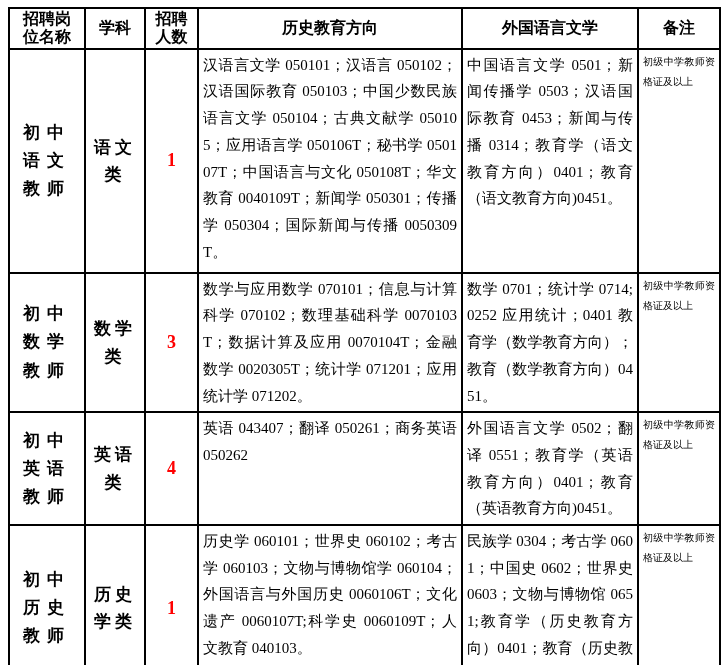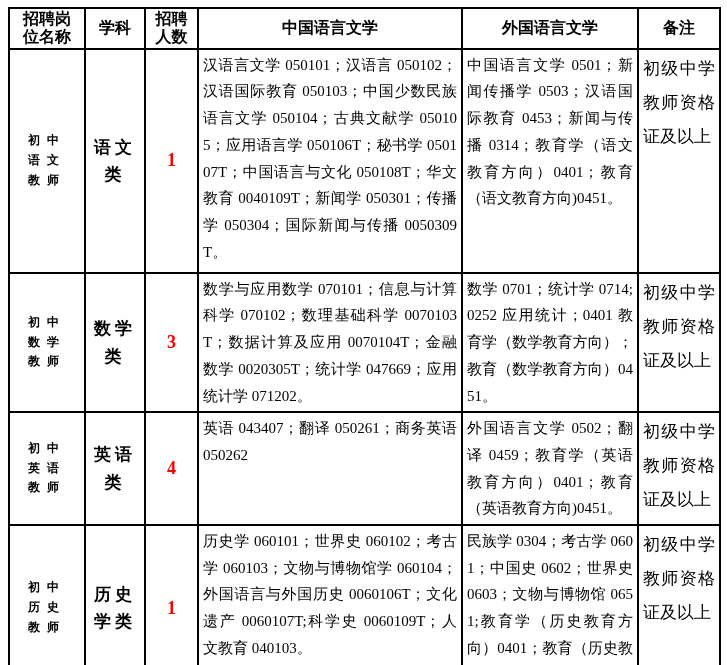--- a/index.html
+++ b/index.html
@@ -33,21 +33,21 @@
     padding: 1px 2px;
   }
   
   tr.r0 { height: 224px; }
   tr.r1 { height: 130px; }
   tr.r2 { height: 110px; }
   tr.r3 { height: 152px; }
   
   td.pos {
     font-weight: bold;
-    font-size: 12px;
+    font-size: 17px;
     text-align: center;
     vertical-align: middle;
     white-space: pre-line;
     letter-spacing: 7px;
     line-height: 1.65;
   }
   
   td.subj {
     font-weight: bold;
     font-size: 17px;
@@ -70,21 +70,21 @@
     font-size: 15px;
     line-height: 1.78;
     text-align: justify;
     text-align-last: left;
     vertical-align: top;
     padding: 3px 6px 2px 7px;
     word-break: break-all;
   }
   
   td.remark {
-    font-size: 17px;
+    font-size: 10px;
     line-height: 2.0;
     text-align: justify;
     text-align-last: left;
     vertical-align: top;
     padding: 5px 6px 2px 8px;
     word-break: break-all;
   }
 </style>
 </head>
 <body>
@@ -99,21 +99,21 @@
       <col style="width:176px">
       <col style="width:82px">
     </colgroup>
     <thead>
       <tr class="hdr">
         <th>招聘岗
 位名称</th>
         <th>学科</th>
         <th>招聘
 人数</th>
-        <th>中国语言文学</th>
+        <th>历史教育方向</th>
         <th>外国语言文学</th>
         <th>备注</th>
       </tr>
     </thead>
     <tbody>
       <tr class="r0">
         <td class="pos">初中
 语文
 教师</td>
         <td class="subj">语文
@@ -123,33 +123,33 @@
         <td class="major">中国语言文学 0501；新闻传播学 0503；汉语国际教育 0453；新闻与传播 0314；教育学（语文教育方向）0401；教育（语文教育方向)0451。</td>
         <td class="remark">初级中学教师资格证及以上</td>
       </tr>
       <tr class="r1">
         <td class="pos">初中
 数学
 教师</td>
         <td class="subj">数学
 类</td>
         <td class="count">3</td>
-        <td class="major">数学与应用数学 070101；信息与计算科学 070102；数理基础科学 0070103T；数据计算及应用 0070104T；金融数学 0020305T；统计学 047669；应用统计学 071202。</td>
+        <td class="major">数学与应用数学 070101；信息与计算科学 070102；数理基础科学 0070103T；数据计算及应用 0070104T；金融数学 0020305T；统计学 071201；应用统计学 071202。</td>
         <td class="major">数学 0701；统计学 0714;0252 应用统计；0401 教育学（数学教育方向）；教育（数学教育方向）0451。</td>
         <td class="remark">初级中学教师资格证及以上</td>
       </tr>
       <tr class="r2">
         <td class="pos">初中
 英语
 教师</td>
         <td class="subj">英语
 类</td>
         <td class="count">4</td>
         <td class="major">英语 043407；翻译 050261；商务英语 050262</td>
-        <td class="major">外国语言文学 0502；翻译 0459；教育学（英语教育方向）0401；教育（英语教育方向)0451。</td>
+        <td class="major">外国语言文学 0502；翻译 0551；教育学（英语教育方向）0401；教育（英语教育方向)0451。</td>
         <td class="remark">初级中学教师资格证及以上</td>
       </tr>
       <tr class="r3">
         <td class="pos">初中
 历史
 教师</td>
         <td class="subj">历史
 学类</td>
         <td class="count">1</td>
         <td class="major">历史学 060101；世界史 060102；考古学 060103；文物与博物馆学 060104；外国语言与外国历史 0060106T；文化遗产 0060107T;科学史 0060109T；人文教育 040103。</td>

